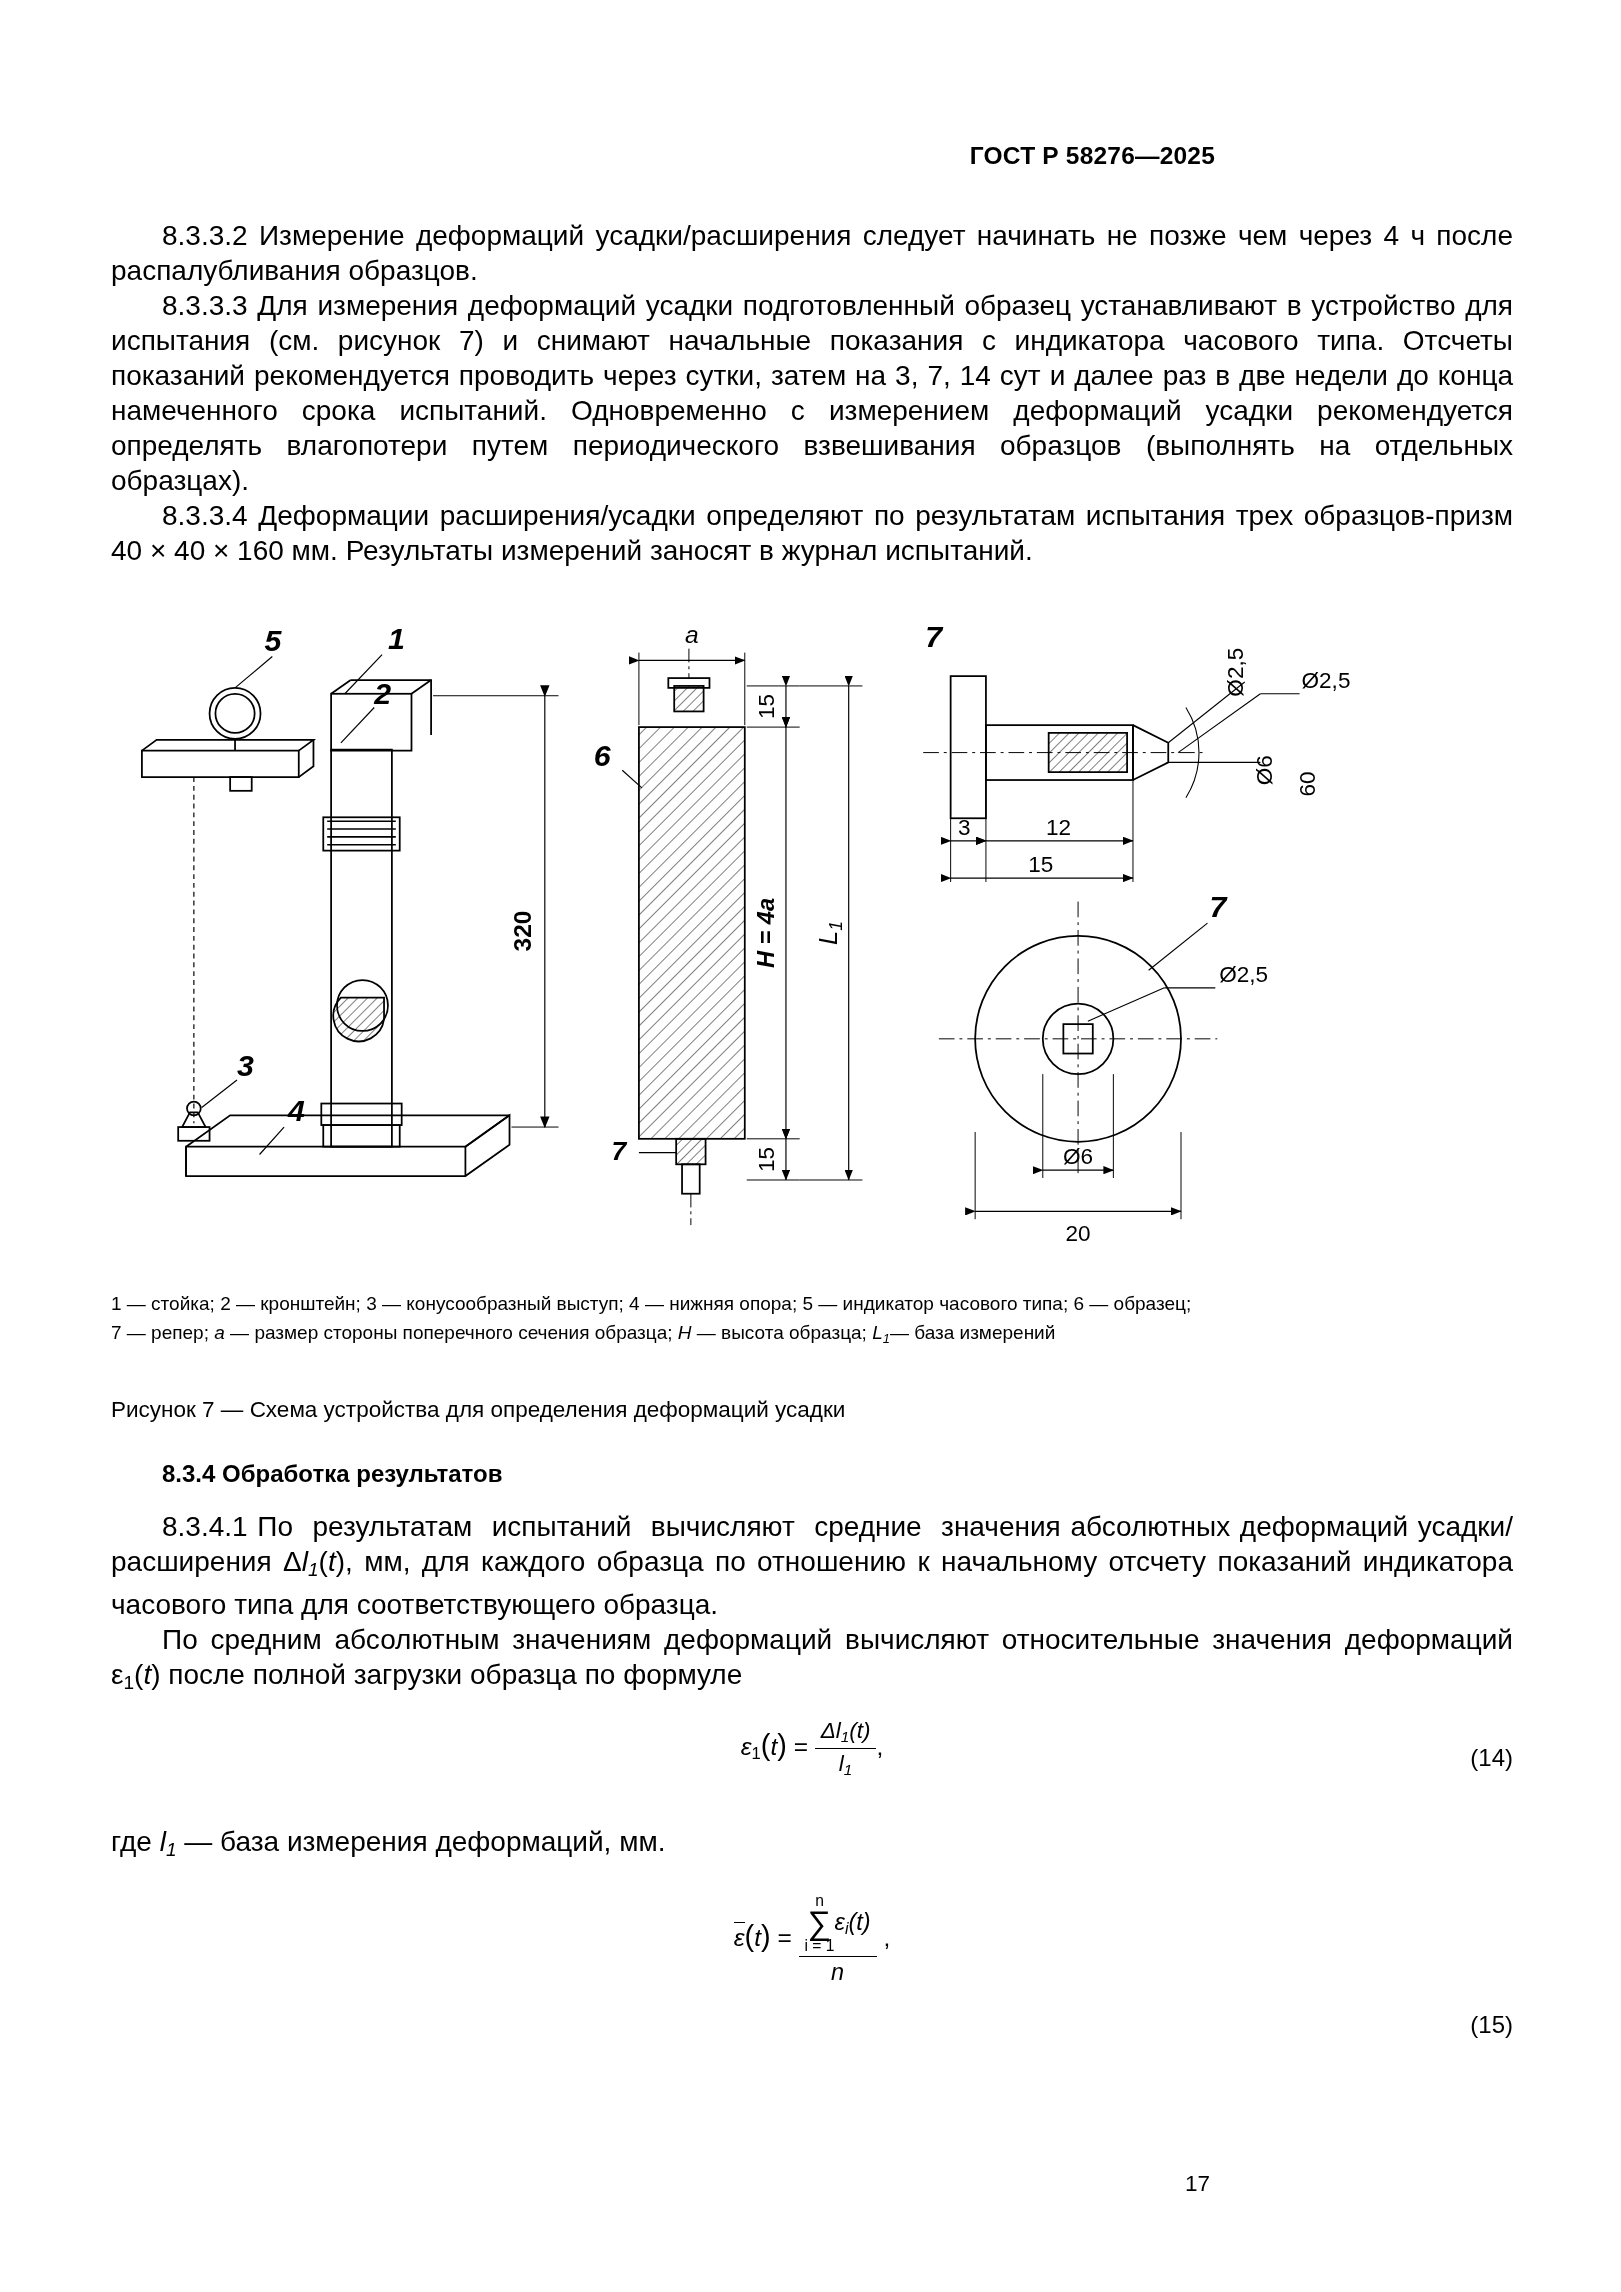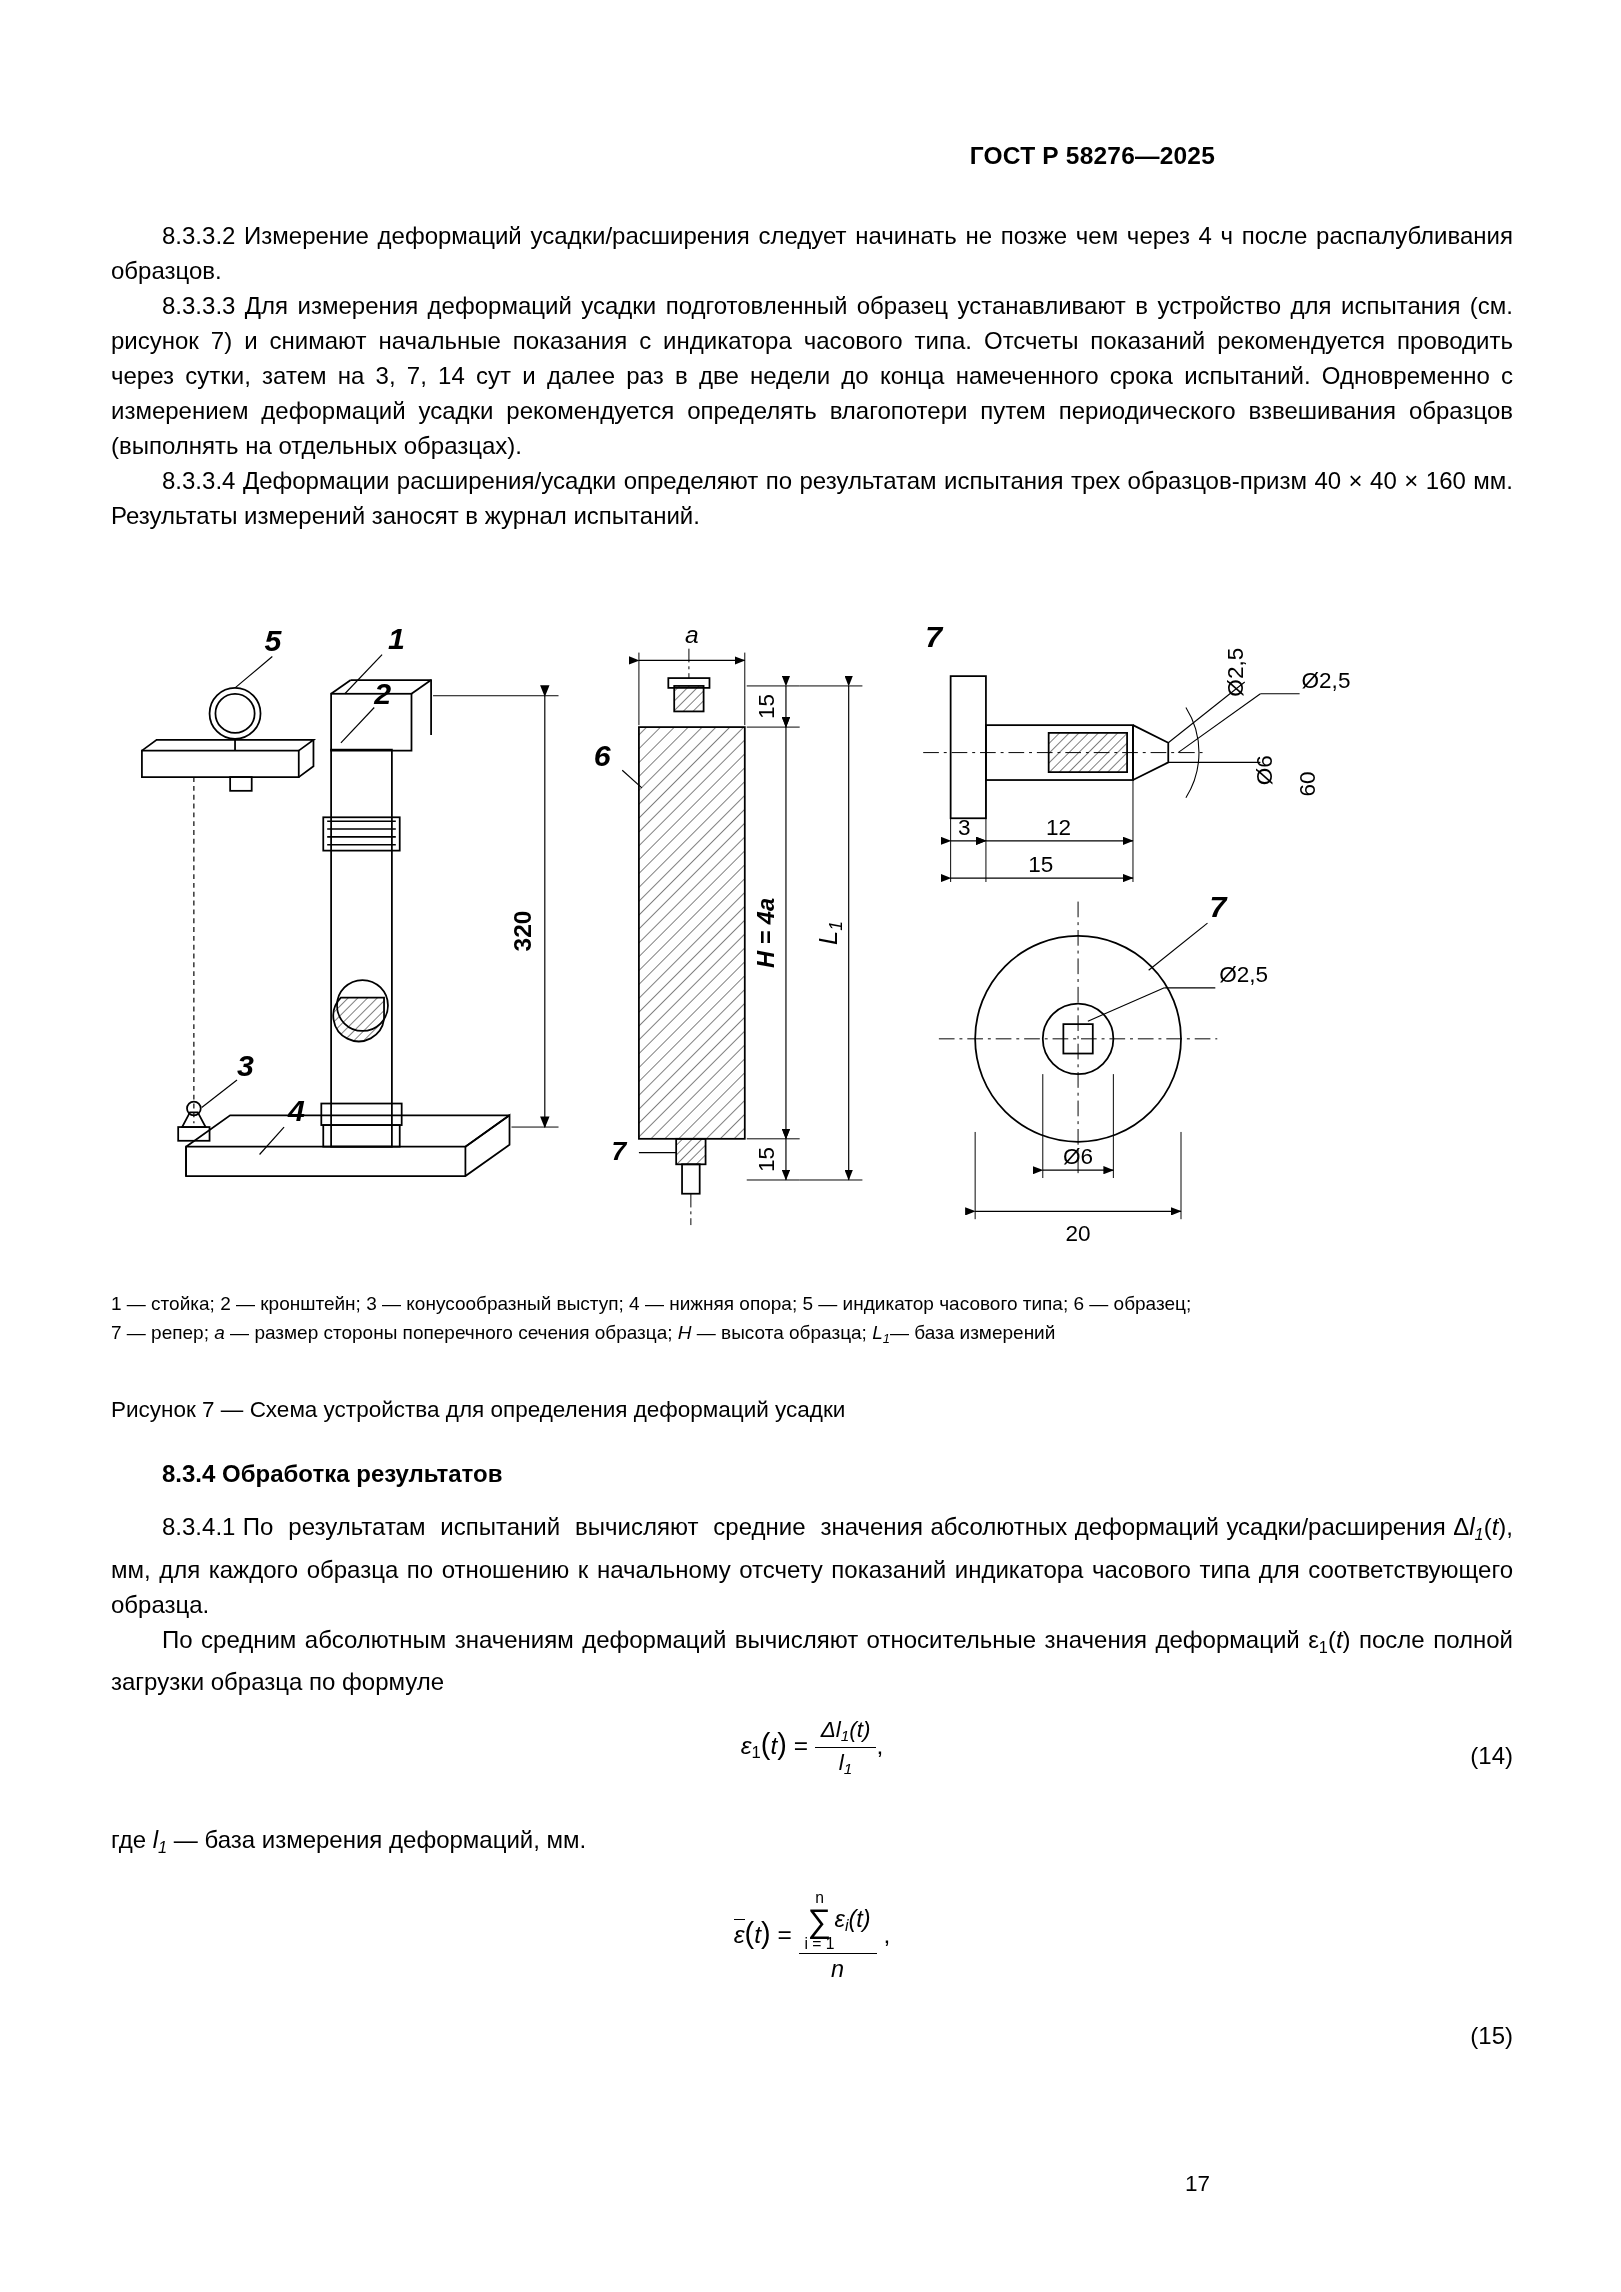--- a/index.html
+++ b/index.html
@@ -23,21 +23,21 @@
     font-weight:bold;
     letter-spacing:0.2px;
   }
   .content {
     position:absolute;
     left:111px; top:218px;
     width:1402px;
   }
   p {
     margin:0 0 0 0;
-    font-size:24px;
+    font-size:28px;
     line-height:35px;
     text-align:justify;
     text-justify:inter-word;
   }
   p.ind { text-indent:51px; }
 
   
   .figure-wrap {
     position:absolute;
     left:88px; top:578px;
@@ -372,21 +372,21 @@
             <span class="sigma">
               <span class="lim-top">n</span>
               <span class="sig-glyph">∑</span>
               <span class="lim-bot">i = 1</span>
             </span><span class="it">ε</span><span class="sub it">i</span><span class="it">(t)</span>
           </span>
           <span class="den"><span class="it">n</span></span>
         </span>
         <span>,</span>
       </div>
-      <div class="eqno" style="top:132px;">(15)</div>
+      <div class="eqno" style="top:118px;">(15)</div>
     </div>
 
   </div>
 
   <div class="pageno">17</div>
 
 </div>
 
 
 </body></html>

